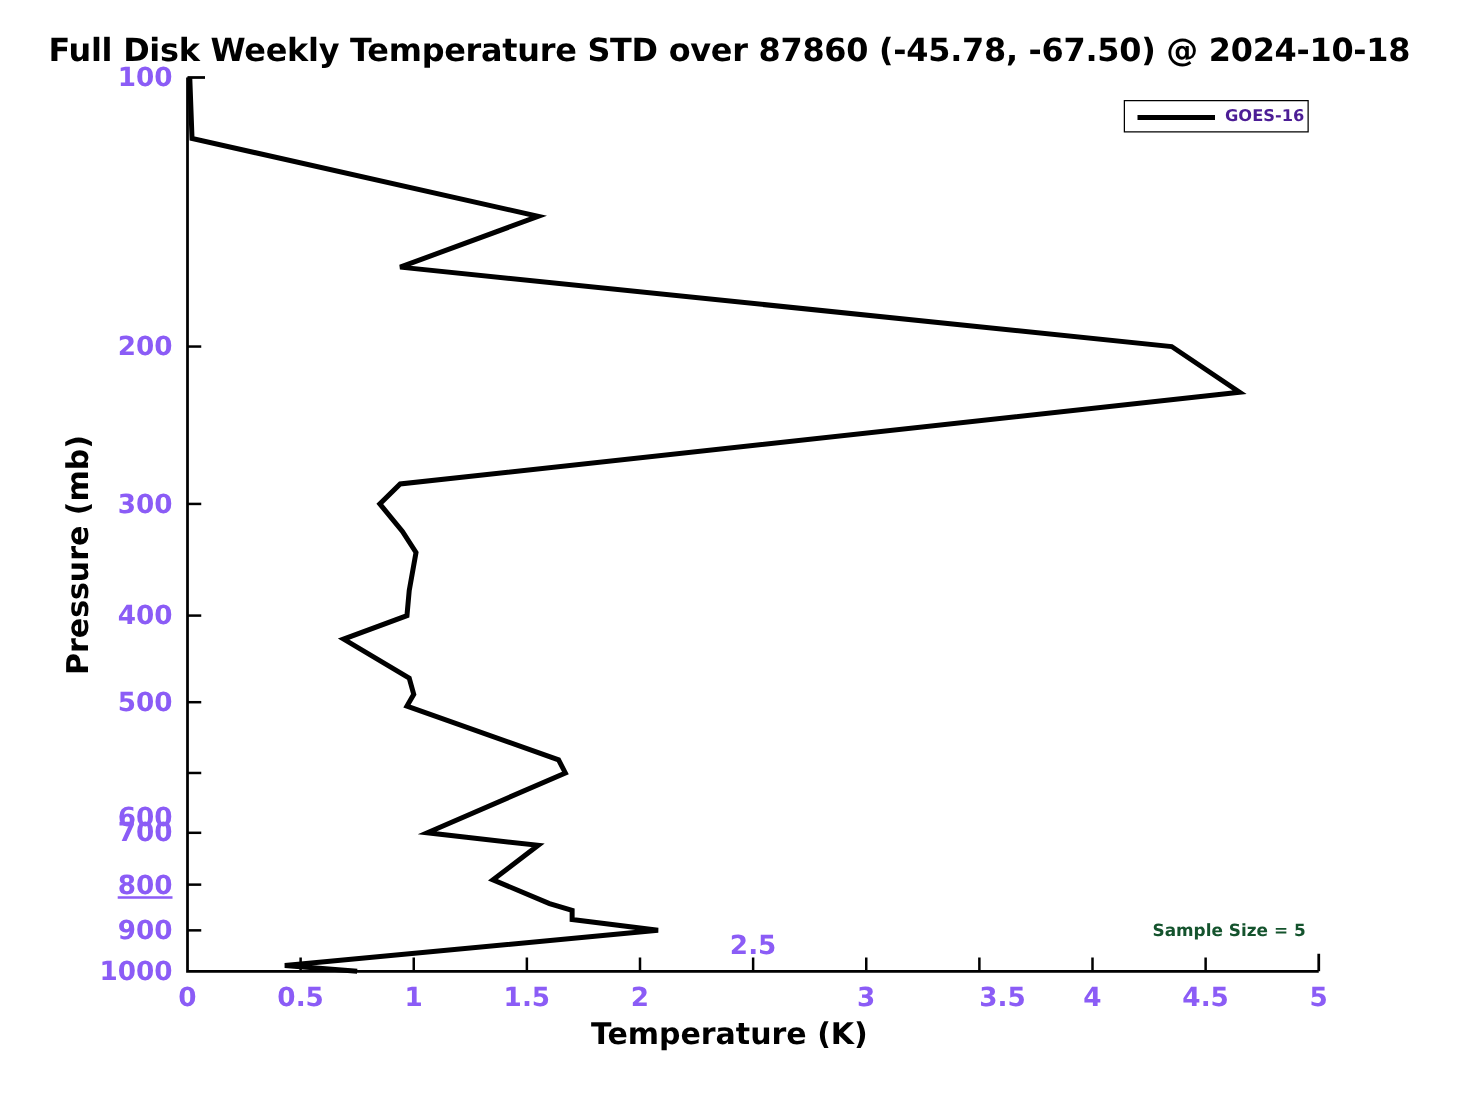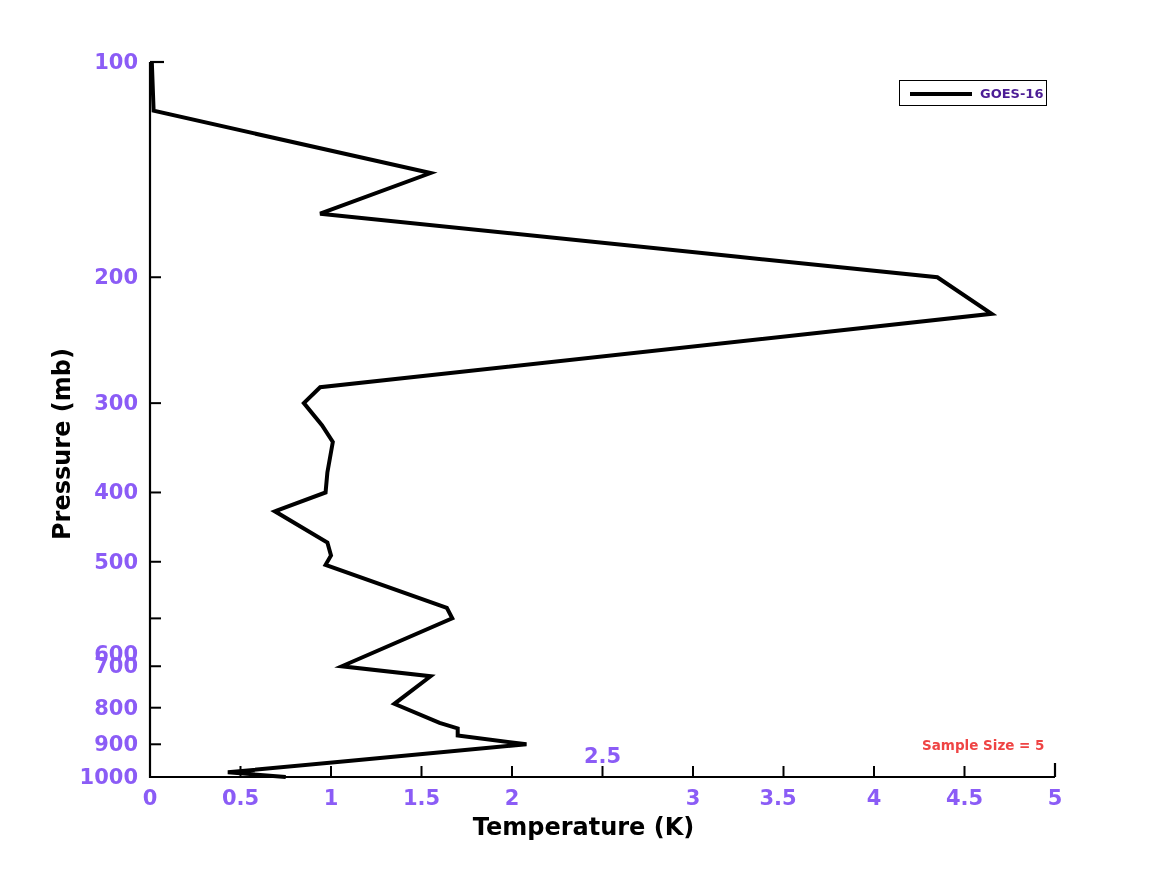--- a/index.html
+++ b/index.html
@@ -96,29 +96,30 @@
     font-weight: bold;
     color: #4c1d95;
     white-space: nowrap;
   }
   #sample-size {
     position: absolute;
     left: 922px;
     top: 737px;
     font-size: 13.5px;
     font-weight: bold;
-    color: #ef4444;
+    color: #14532d;
     white-space: nowrap;
   }
 </style>
 </head>
 <body>
 
 <div id="figure">
 
+  <div id="chart-title">Full Disk Weekly Temperature STD over 87860 (-45.78, -67.50) @ 2024-10-18</div>
 
   <svg id="plot-svg" width="1167" height="875">
     <g id="axes-frame">
         <path d="M 150 62 L 150 777 L 1055 777" fill="none" stroke="#000" stroke-width="2.2"></path>
         <path d="M 150 62 L 164 62" fill="none" stroke="#000" stroke-width="2.2"></path>
         <path d="M 1055 777 L 1055 763" fill="none" stroke="#000" stroke-width="2.2"></path>
       </g>
     <g id="tick-marks">
         <line x1="150" y1="277.2364468997466" x2="161" y2="277.2364468997466" stroke="#000" stroke-width="2"></line>
         <line x1="150" y1="403.14169712455873" x2="161" y2="403.14169712455873" stroke="#000" stroke-width="2"></line>
@@ -144,33 +145,33 @@
   </svg>
 
   <div id="ytick-labels">
       <div class="tick-label ytick-label" style="left: 30px; width: 108px; top: 62px;">100</div>
       <div class="tick-label ytick-label" style="left: 30px; width: 108px; top: 277.236px;">200</div>
       <div class="tick-label ytick-label" style="left: 30px; width: 108px; top: 403.142px;">300</div>
       <div class="tick-label ytick-label" style="left: 30px; width: 108px; top: 492.473px;">400</div>
       <div class="tick-label ytick-label" style="left: 30px; width: 108px; top: 561.764px;">500</div>
       <div class="tick-label ytick-label" style="left: 30px; width: 108px; top: 654px;">600</div>
       <div class="tick-label ytick-label" style="left: 30px; width: 108px; top: 666.245px;">700</div>
-      <div class="tick-label ytick-label" style="left: 30px; width: 108px; top: 707.709px;">800</div>
+      <div class="tick-label ytick-label" style="left: 30px; width: 108px; top: 707.709px; text-decoration: underline;">800</div>
       <div class="tick-label ytick-label" style="left: 30px; width: 108px; top: 744.283px;">900</div>
       <div class="tick-label ytick-label" style="left: 30px; width: 108px; top: 777px;">1000</div>
     </div>
   <div id="xtick-labels">
       <div class="tick-label xtick-label" style="left: 150px; top: 786px;">0</div>
       <div class="tick-label xtick-label" style="left: 240.5px; top: 786px;">0.5</div>
       <div class="tick-label xtick-label" style="left: 331px; top: 786px;">1</div>
       <div class="tick-label xtick-label" style="left: 421.5px; top: 786px;">1.5</div>
       <div class="tick-label xtick-label" style="left: 512px; top: 786px;">2</div>
       <div class="tick-label xtick-label" style="left: 602.5px; top: 744px;">2.5</div>
       <div class="tick-label xtick-label" style="left: 693px; top: 786px;">3</div>
-      <div class="tick-label xtick-label" style="left: 778px; top: 786px;">3.5</div>
+      <div class="tick-label xtick-label" style="left: 802px; top: 786px;">3.5</div>
       <div class="tick-label xtick-label" style="left: 874px; top: 786px;">4</div>
       <div class="tick-label xtick-label" style="left: 964.5px; top: 786px;">4.5</div>
       <div class="tick-label xtick-label" style="left: 1055px; top: 786px;">5</div>
     </div>
 
   <div class="axis-label" id="ylabel">Pressure (mb)</div>
   <div class="axis-label" id="xlabel">Temperature (K)</div>
 
   <div id="legend-box">
     <div id="legend-line"></div>

